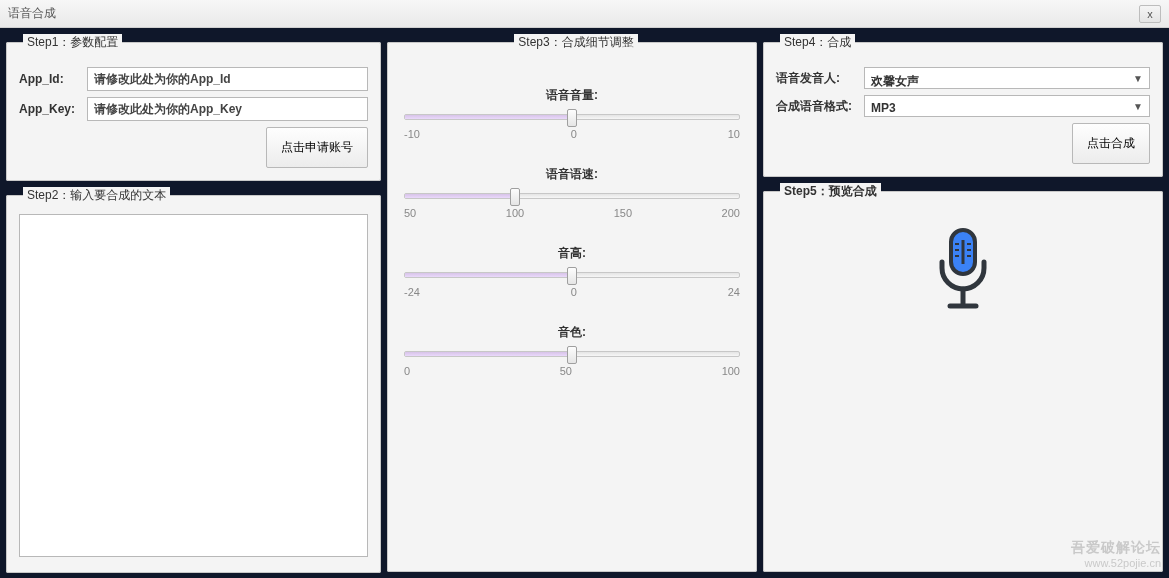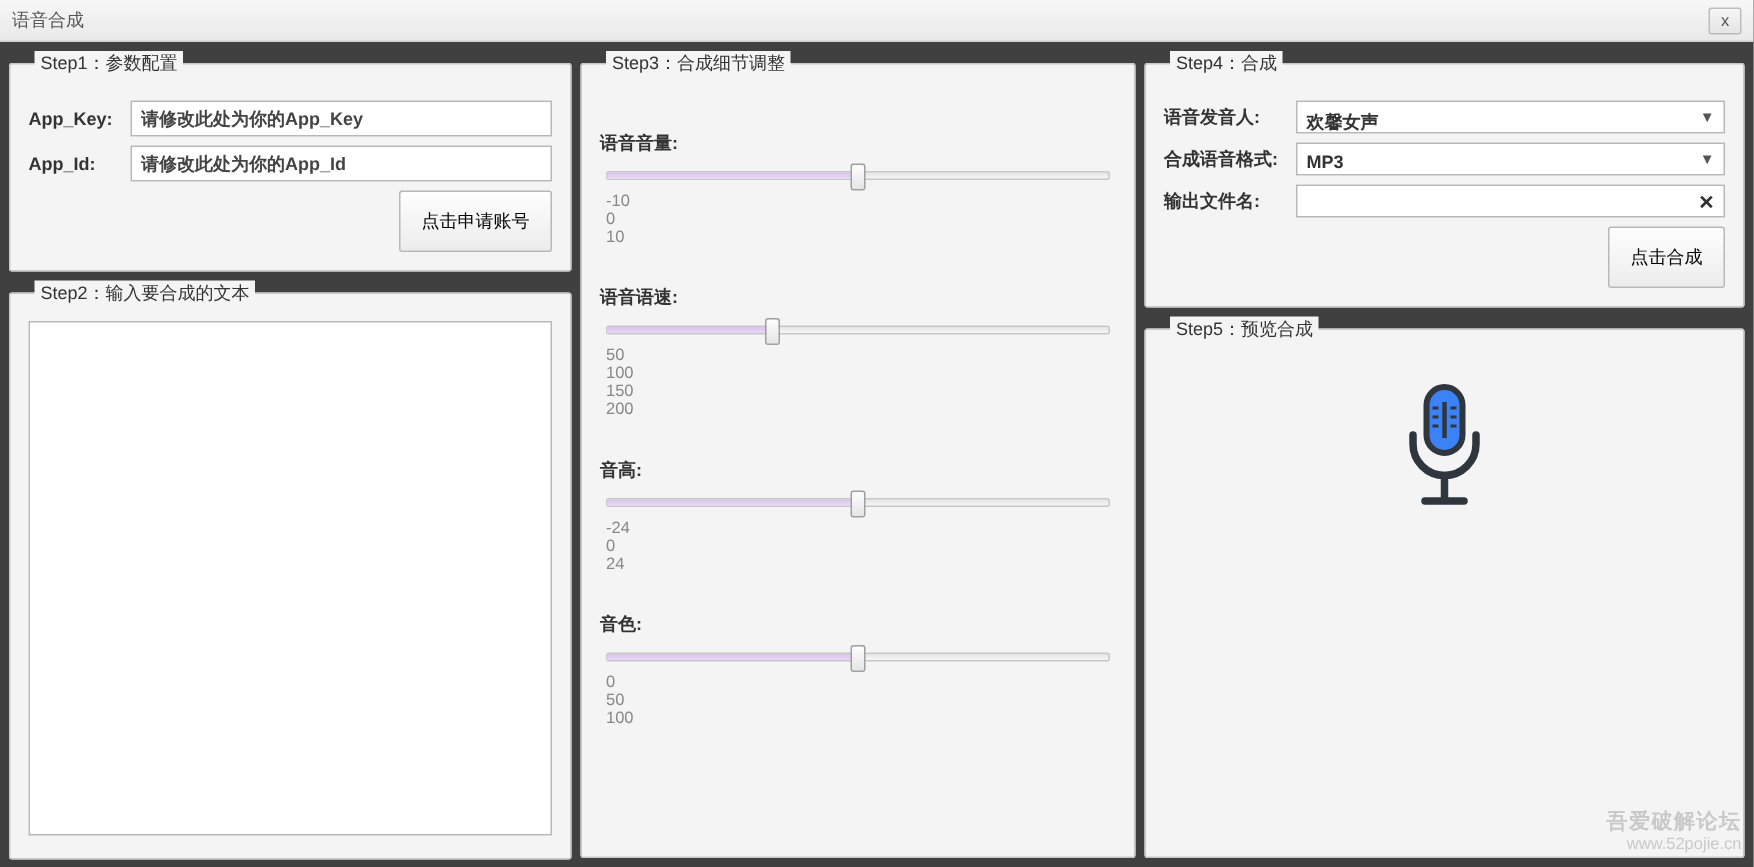--- a/index.html
+++ b/index.html
@@ -28,28 +28,28 @@
     border:1px solid #bdbdbd;
     border-radius:2px;
     background:linear-gradient(#f5f5f5,#e5e5e5);
     display:flex; align-items:center; justify-content:center;
     cursor:pointer;
     font-size:11px; color:#555;
   }
   .content {
     position:absolute;
     top:28px; left:0; right:0; bottom:0;
-    background:#404040;
+    background:#0f172a;
     padding:6px;
     display:flex;
     gap:6px;
   }
   .col { display:flex; flex-direction:column; gap:6px; }
   .col.left { width:375px; }
-  .col.mid { width:370px; }
+  .col.mid { width:370px;text-align:center; }
   .col.right { flex:1; }
   fieldset.group {
     border:1px solid #c8c8c8;
     border-radius:2px;
     background:#f4f4f4;
     margin:0;
     padding:10px 12px 12px 12px;
     position:relative;
   }
   fieldset.group > legend {
@@ -106,21 +106,21 @@
   }
   .track .thumb {
     position:absolute; top:-6px;
     width:10px; height:18px;
     background:linear-gradient(#fdfdfd,#e5e5e5);
     border:1px solid #9f9f9f;
     border-radius:2px;
     transform:translateX(-5px);
     cursor:pointer;
   }
-  .ticks { display:flex; justify-content:space-between; font-size:11px; color:#888; margin-top:8px;flex-direction:column; }
+  .ticks { display:flex; justify-content:space-between; font-size:11px; color:#888; margin-top:8px; }
   .select {
     flex:1;
     height:22px;
     border:1px solid #b8b8b8;
     background:#fff;
     display:flex; align-items:flex-start; justify-content:space-between;
     padding:5px 6px;
     cursor:pointer;
     font-weight:bold;
   }
@@ -165,26 +165,26 @@
   </div>
 </div>
 
 <div class="content">
 
   <div class="col left">
 
     <fieldset class="group">
       <legend>Step1：参数配置</legend>
       <div class="row">
+        <label>App_Id:</label>
+        <input class="txt" type="text" value="请修改此处为你的App_Id" style="">
+      </div>
+      <div class="row">
         <label>App_Key:</label>
         <input class="txt" type="text" value="请修改此处为你的App_Key" style="">
-      </div>
-      <div class="row">
-        <label>App_Id:</label>
-        <input class="txt" type="text" value="请修改此处为你的App_Id" style="">
       </div>
       <div class="btn-row">
         <button class="btn">点击申请账号</button>
       </div>
     </fieldset>
 
     <fieldset class="group g2" style="flex:1;">
       <legend>Step2：输入要合成的文本</legend>
       <textarea class="big" style=""></textarea>
     </fieldset>
@@ -265,34 +265,27 @@
       </div>
 
       <div class="row row4">
         <label>合成语音格式:</label>
         <div class="select">
           <span>MP3</span>
           <span class="arrow">▼</span>
         </div>
       </div>
 
-      <div class="row row4">
-        <label>输出文件名:</label>
-        <div class="clearable">
-          <input type="text" value="" style="">
-          <span class="x">✕</span>
-        </div>
-      </div>
 
       <div class="btn-row">
         <button class="btn">点击合成</button>
       </div>
     </fieldset>
 
-    <fieldset class="group g5" style="height:130px;">
+    <fieldset class="group g5" style="height:130px;font-weight:bold;">
       <legend>Step5：预览合成</legend>
       <div class="preview">
         <svg width="70" height="90" viewBox="0 0 70 90">
           <rect x="23" y="4" width="24" height="44" rx="12" fill="#3b82f6" stroke="#30363d" stroke-width="4"></rect>
           <line x1="35" y1="14" x2="35" y2="38" stroke="#30363d" stroke-width="3"></line>
           <line x1="27" y1="18" x2="31" y2="18" stroke="#30363d" stroke-width="2"></line>
           <line x1="27" y1="24" x2="31" y2="24" stroke="#30363d" stroke-width="2"></line>
           <line x1="27" y1="30" x2="31" y2="30" stroke="#30363d" stroke-width="2"></line>
           <line x1="39" y1="18" x2="43" y2="18" stroke="#30363d" stroke-width="2"></line>
           <line x1="39" y1="24" x2="43" y2="24" stroke="#30363d" stroke-width="2"></line>

